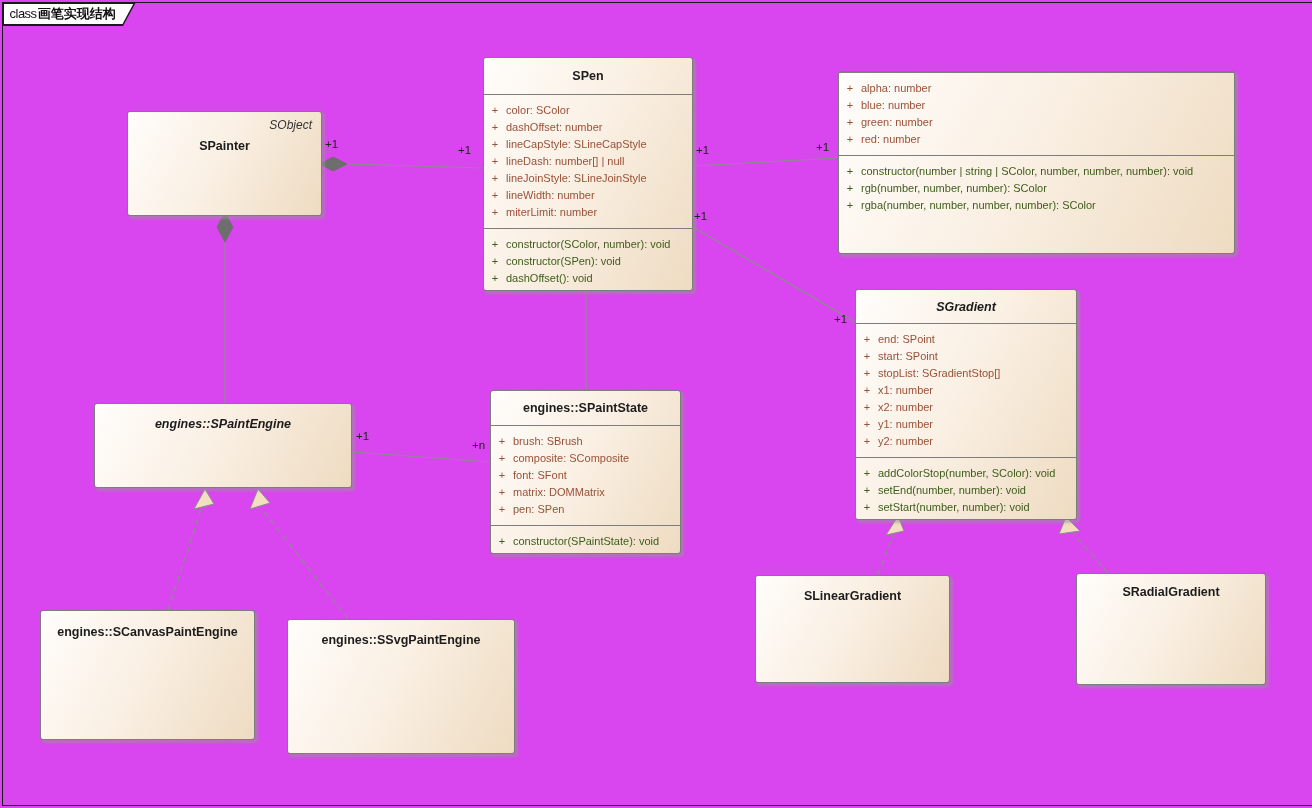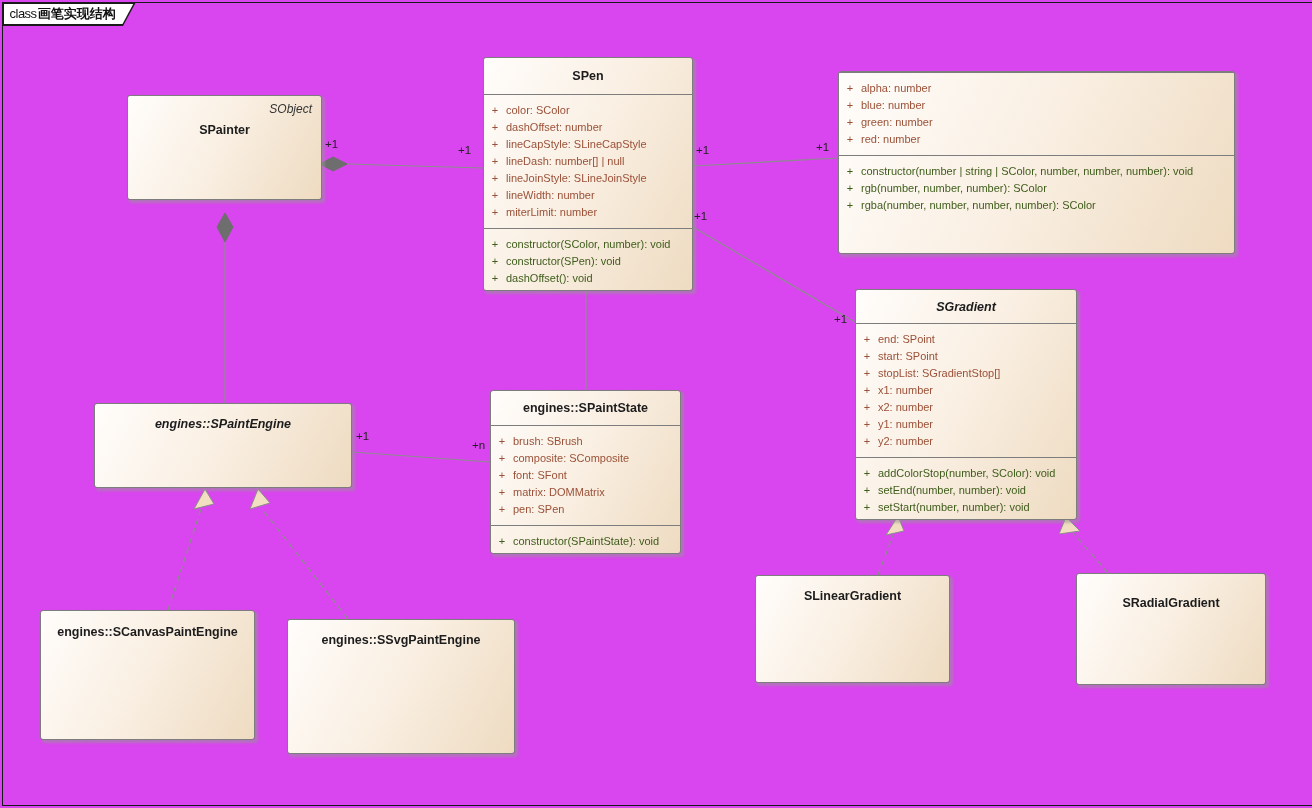--- a/index.html
+++ b/index.html
@@ -90,21 +90,21 @@
 
   <div class="mult" style="left:325px;top:138px;">+1</div>
   <div class="mult" style="left:458px;top:144px;">+1</div>
   <div class="mult" style="left:696px;top:144px;">+1</div>
   <div class="mult" style="left:816px;top:141px;">+1</div>
   <div class="mult" style="left:694px;top:210px;">+1</div>
   <div class="mult" style="left:834px;top:313px;">+1</div>
   <div class="mult" style="left:356px;top:430px;">+1</div>
   <div class="mult" style="left:472px;top:439px;">+n</div>
 
-  <div class="uml-class" style="left:127px;top:95px;width:195px;height:105px;">
+  <div class="uml-class" style="left:127px;top:111px;width:195px;height:105px;">
     <div class="annotation">SObject</div>
     <div class="empty-title" style="margin-top:27px;">SPainter</div>
   </div>
 
   <div class="uml-class" style="left:483px;top:57px;width:210px;height:234px;">
     <div class="cls-header" style="height:36px;">SPen</div>
     <div class="compartment">
       <div class="member attr">
           <span class="vis">+</span>
           <span>color: SColor</span>
@@ -275,16 +275,16 @@
 
   <div class="uml-class" style="left:287px;top:619px;width:228px;height:135px;">
     <div class="empty-title" style="margin-top:13px;">engines::SSvgPaintEngine</div>
   </div>
 
   <div class="uml-class" style="left:755px;top:575px;width:195px;height:108px;">
     <div class="empty-title" style="margin-top:13px;">SLinearGradient</div>
   </div>
 
   <div class="uml-class" style="left:1076px;top:573px;width:190px;height:112px;">
-    <div class="empty-title" style="margin-top:22px;">SRadialGradient</div>
+    <div class="empty-title" style="margin-top:11px;">SRadialGradient</div>
   </div>
 
 </div>
 
 </body></html>

